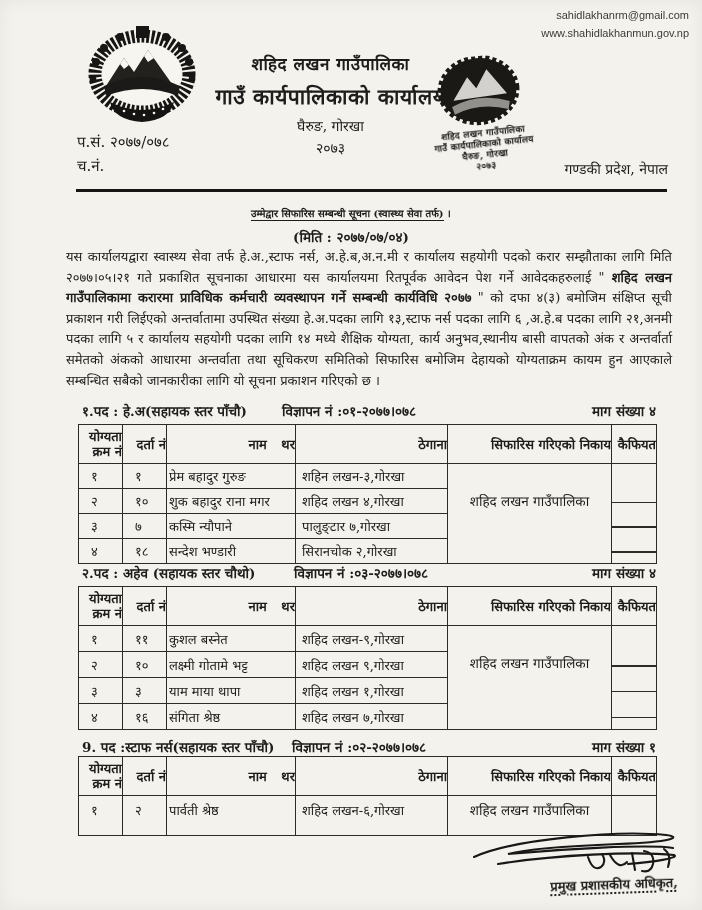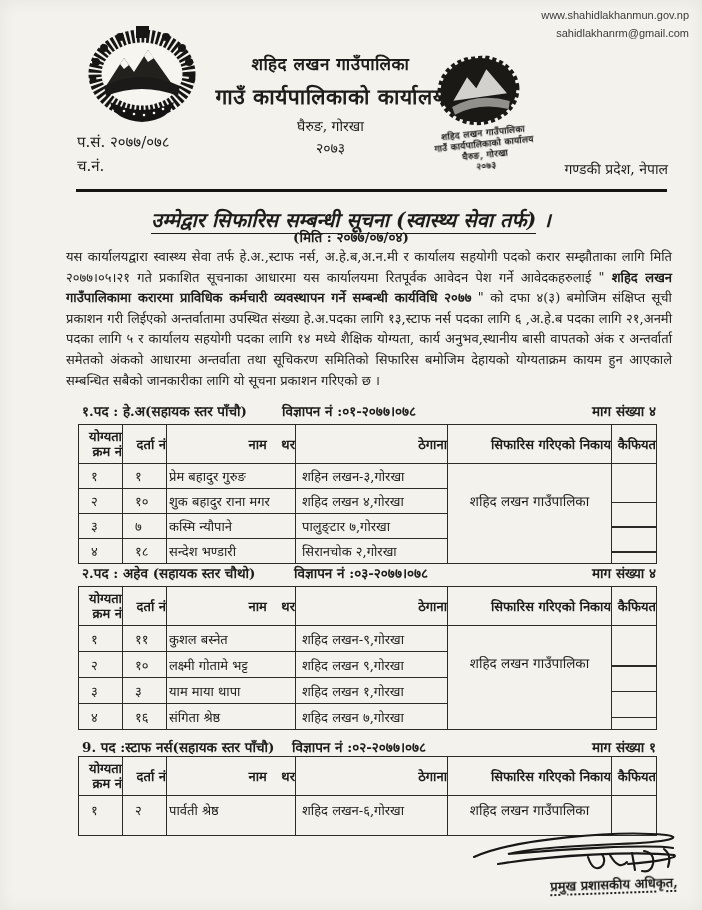--- a/index.html
+++ b/index.html
@@ -18,21 +18,21 @@
   .hb4{font-size:14px;margin-top:3px;}
   .refblock{position:absolute;left:77px;top:130px;font-size:15px;line-height:24px;}
   .province{position:absolute;right:34px;top:159px;font-size:14px;}
   .stamp{position:absolute;left:416px;top:56px;width:130px;text-align:center;
          transform:rotate(-6deg);color:#181614;}
   .stamp .sl{font-size:9px;font-weight:bold;line-height:11px;letter-spacing:.3px;
              filter:blur(.2px);}
   .rule{position:absolute;left:76px;top:189px;width:591px;height:3px;background:#161513;}
   
   .ntitle{position:absolute;left:0;top:206px;width:702px;text-align:center;
-          font-size:20px;font-weight:bold;font-style:italic;}
+          font-size:10px;font-weight:bold;}
   .u{border-bottom:1.6px solid #1f1d1b;padding-bottom:1px;}
   .ndate{position:absolute;left:0;top:228px;width:702px;text-align:center;
          font-size:13.5px;font-weight:bold;}
   .nbody{position:absolute;left:66px;top:247px;width:606px;font-size:13px;
          line-height:20.6px;text-align:justify;}
   .nbody .b{font-weight:bold;}
   .selhead{position:absolute;left:0;top:386px;width:702px;text-align:center;
            padding-left:18px;box-sizing:border-box;font-size:13.5px;font-weight:bold;}
   
   .cap{position:absolute;left:0;width:702px;height:18px;font-size:13.5px;font-weight:bold;}
@@ -60,22 +60,22 @@
           font-size:13px;font-weight:bold;transform:rotate(-2deg);
           text-decoration:underline dotted 1.5px;text-underline-offset:3px;
           filter:blur(.15px);}
 </style>
 </head>
 <body>
 
 <div class="page">
 
   <div class="weblinks">
+    <div>sahidlakhanrm@gmail.com</div>
     <div>www.shahidlakhanmun.gov.np</div>
-    <div>sahidlakhanrm@gmail.com</div>
   </div>
 
   <svg class="logo" width="125" height="114" viewBox="0 0 125 114">
     <ellipse cx="62" cy="50" rx="47" ry="38" fill="none" stroke="#181614" stroke-width="13" stroke-dasharray="3 2"></ellipse>
     <g fill="#181614">
       <circle cx="16" cy="38" r="4"></circle>
         <circle cx="24" cy="24" r="4"></circle>
         <circle cx="40" cy="13" r="4"></circle>
       <circle cx="86" cy="13" r="4"></circle>
         <circle cx="102" cy="24" r="4"></circle>

